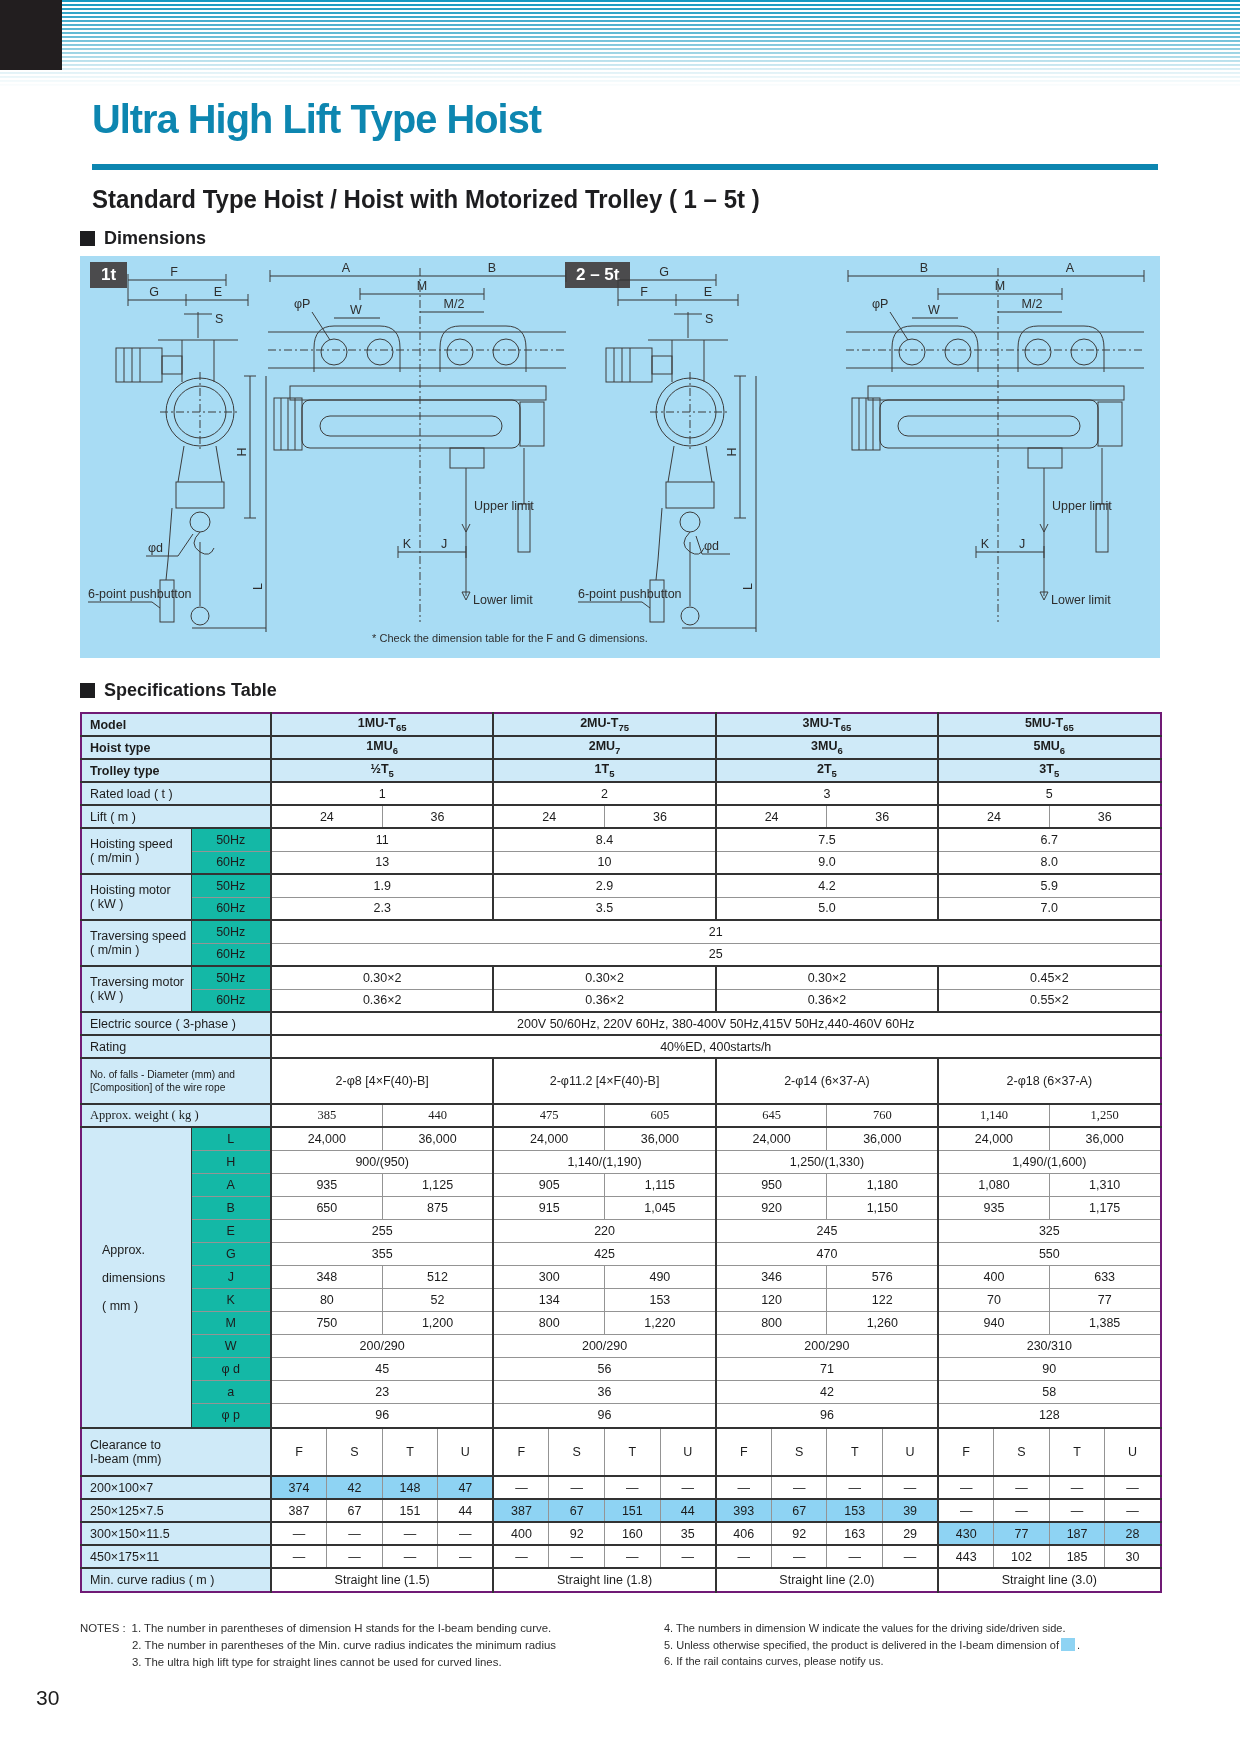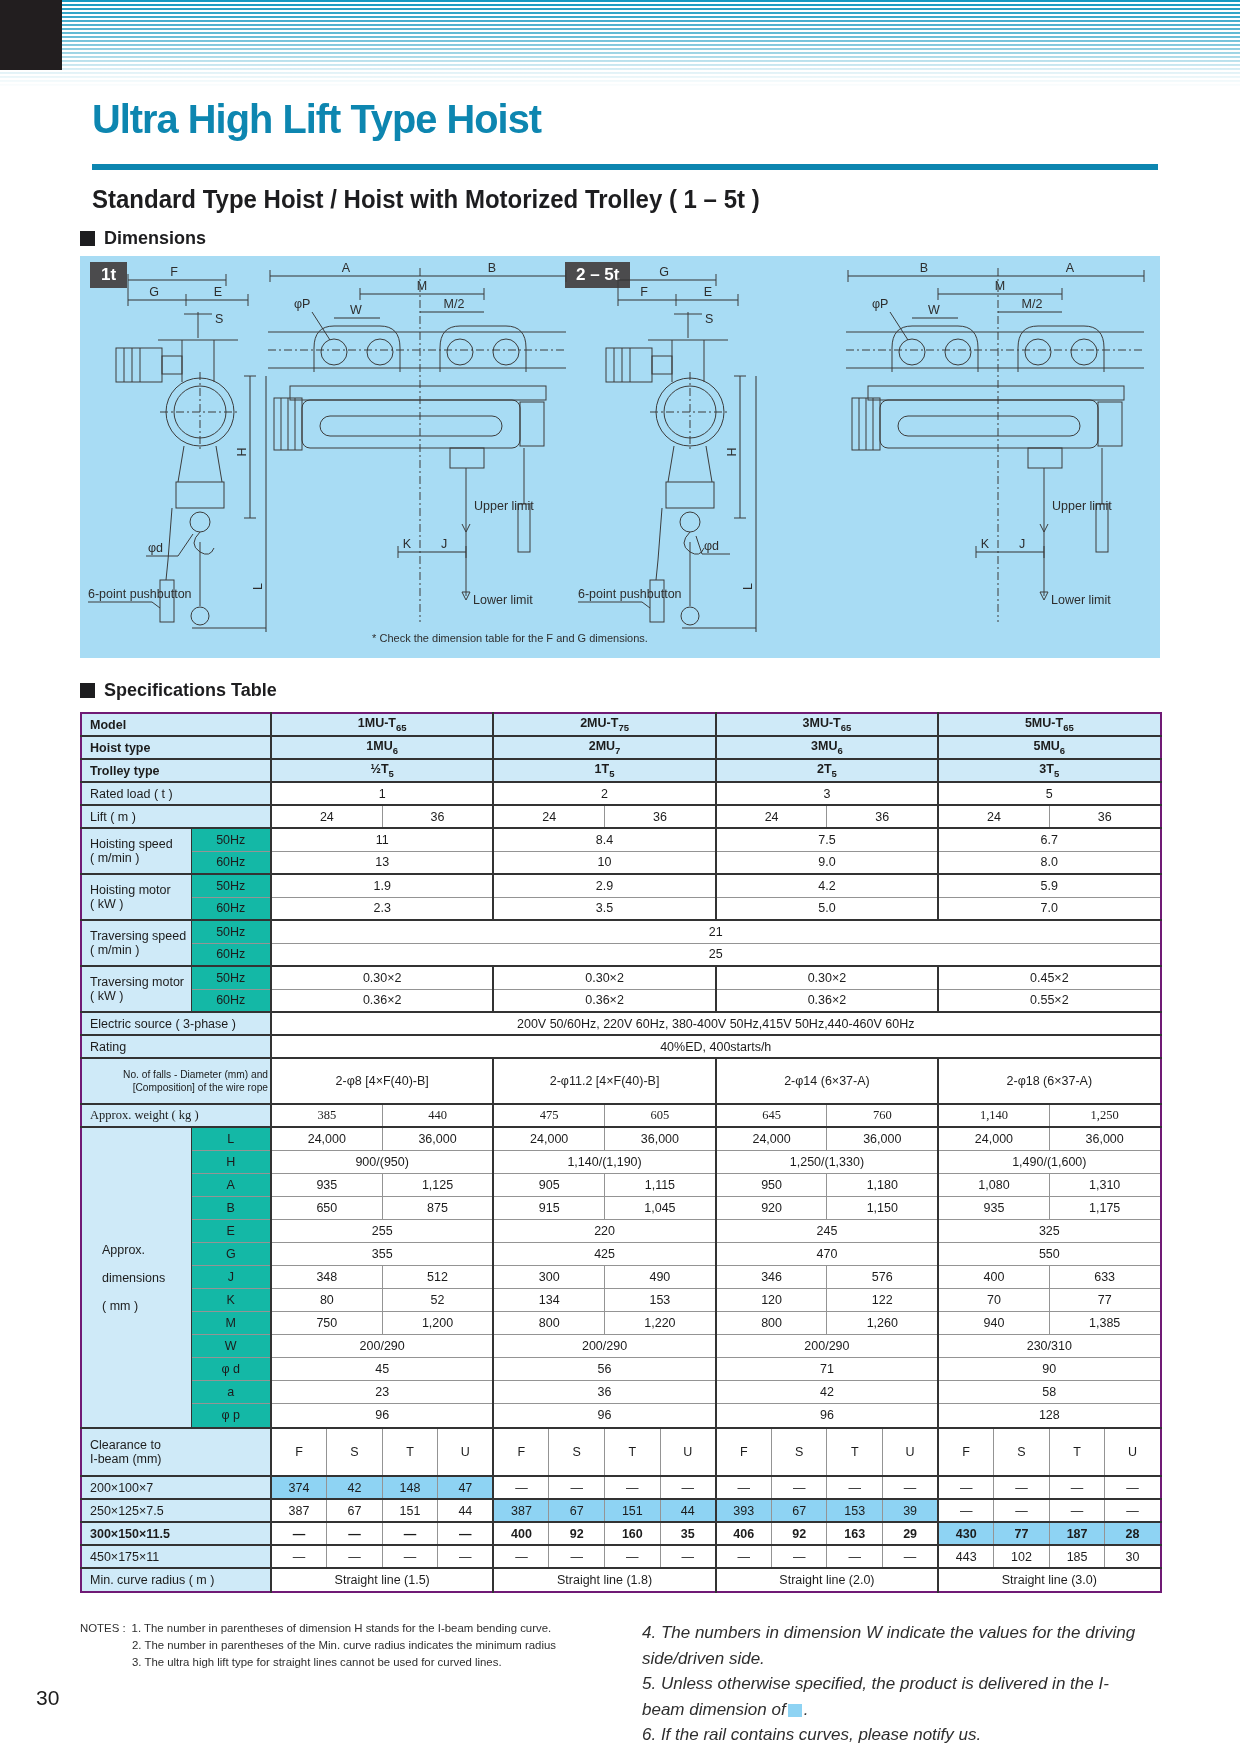--- a/index.html
+++ b/index.html
@@ -41,28 +41,28 @@
   .spec{position:absolute;left:80px;top:712px;border-collapse:collapse;table-layout:fixed;
         font-size:12.5px;color:#1c1c1c;border:2px solid #701a75;}
   .spec td{border:1px solid #949494;text-align:center;padding:0 2px;white-space:nowrap;overflow:hidden;}
   .spec tr.bt td{border-top:2px solid #333333;}
   .spec td.lbl{background:#cfeaf8;text-align:left;padding-left:8px;border-right:1px solid #333333;}
   .spec td.lbl.full{border-right:2px solid #333333;}
   .spec td.sub{background:#14b8a6;border-right:2px solid #333333;}
   .spec tr.bluerow td{background:#cfeaf8;font-weight:bold;}
   .spec td.ge{border-right:2px solid #333333;}
   .spec td.hl{background:#8ed3f3;}
-  .spec td.sm div{font-size:10.2px;line-height:1.3;text-align:right;}
+  .spec td.sm div{font-size:10.2px;line-height:1.3;}
   .spec td.dimlbl{vertical-align:middle;}
   .spec td.dimlbl div{margin:14px 12px;}
   .spec sub{font-size:9.5px;}
 
   
   .notes-l{position:absolute;left:80px;top:1620px;width:515px;font-size:11.4px;color:#2e2e2e;line-height:1.5;}
-  .notes-r{position:absolute;left:642px;top:1620px;width:505px;font-size:17px;color:#2e2e2e;line-height:1.5;font-style:italic;}
+  .notes-r{position:absolute;left:664px;top:1620px;width:505px;font-size:11px;color:#2e2e2e;line-height:1.5;}
   .nlabel{margin-right:6px;}
   .nind{padding-left:52px;}
   .ncont{padding-left:66px;}
   .bluesq{display:inline-block;width:14px;height:13px;background:#8ed3f3;vertical-align:-2px;margin:0 2px;}
   .pagenum{position:absolute;left:36px;top:1686px;font-size:21px;color:#1c1c1c;}
 </style>
 </head>
 <body>
 
 <div class="page">
@@ -644,21 +644,21 @@
           <td colspan="1" class="d hl ge">44</td>
           <td colspan="1" class="d hl">393</td>
           <td colspan="1" class="d hl">67</td>
           <td colspan="1" class="d hl">153</td>
           <td colspan="1" class="d hl ge">39</td>
           <td colspan="1" class="d">—</td>
           <td colspan="1" class="d">—</td>
           <td colspan="1" class="d">—</td>
           <td colspan="1" class="d">—</td>
         </tr>
-        <tr class="bt" style="height: 23px; font-weight: bold;">
+        <tr class="bt" style="height: 23px;">
           <td class="lbl full" colspan="2">
             <div>300×150×11.5</div>
           </td>
           <td colspan="1" class="d">—</td>
           <td colspan="1" class="d">—</td>
           <td colspan="1" class="d">—</td>
           <td colspan="1" class="d ge">—</td>
           <td colspan="1" class="d">400</td>
           <td colspan="1" class="d">92</td>
           <td colspan="1" class="d">160</td>

